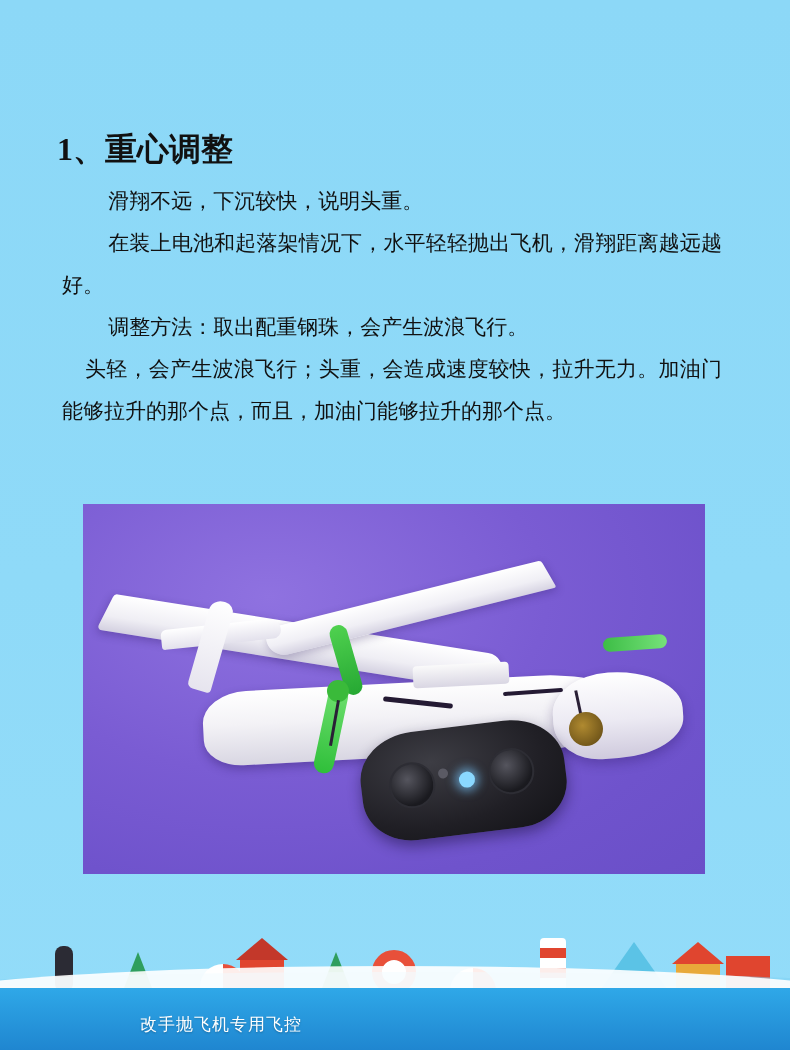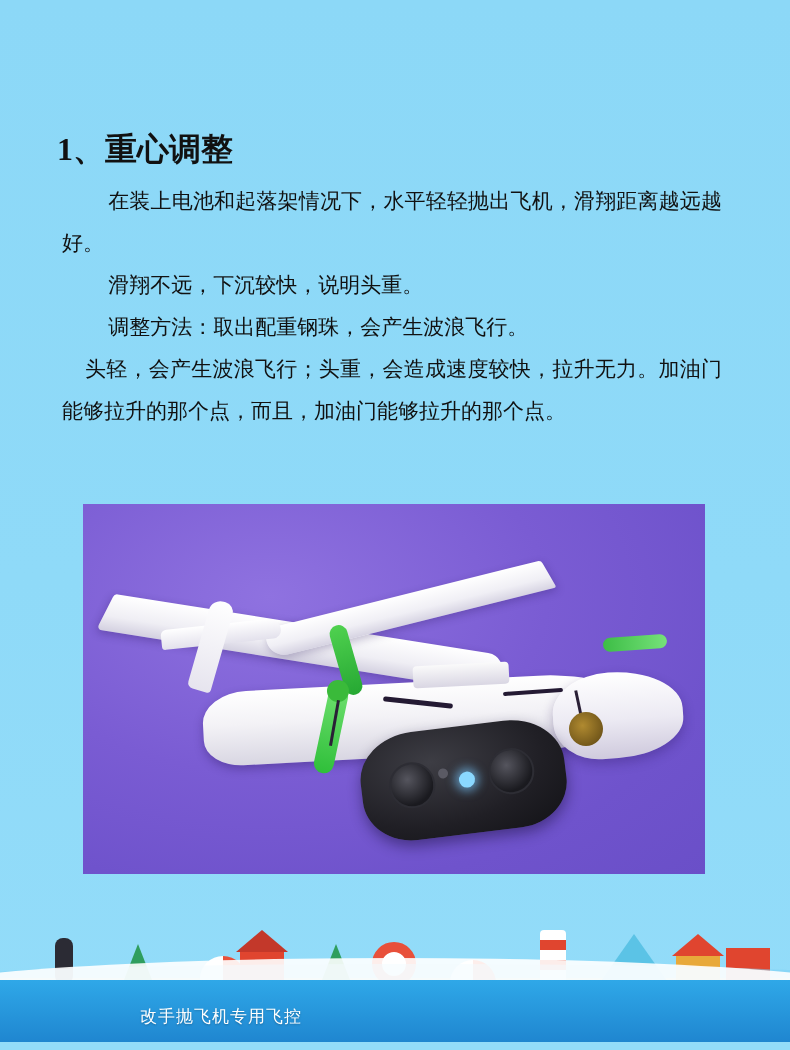--- a/index.html
+++ b/index.html
@@ -239,21 +239,21 @@
   .gear-wire {
     position: absolute;
     border-left: 3px solid #2a2036;
     height: 46px;
   }
 
   
   .footer-band {
     position: absolute;
     left: 0;
-    bottom: 8px;
+    bottom: 0;
     width: 790px;
     height: 130px;
   }
   .footer-sea {
     position: absolute;
     left: 0;
     bottom: 0;
     width: 790px;
     height: 62px;
     background: linear-gradient(180deg,#2fa8e8 0%, #1f86d0 100%);
@@ -346,22 +346,22 @@
 </style>
 </head>
 <body>
 
 <div class="page">
 
 
   <div class="subtitle">1、重心调整</div>
 
   <div class="body-text">
+    <p class="indent-2">滑翔不远，下沉较快，说明头重。</p>
     <p class="indent-2">在装上电池和起落架情况下，水平轻轻抛出飞机，滑翔距离越远越好。</p>
-    <p class="indent-2">滑翔不远，下沉较快，说明头重。</p>
     <p class="indent-2">调整方法：取出配重钢珠，会产生波浪飞行。</p>
     <p class="indent-1">头轻，会产生波浪飞行；头重，会造成速度较快，拉升无力。加油门能够拉升的那个点，而且，加油门能够拉升的那个点。</p>
   </div>
 
   <div class="photo-frame">
     <div class="photo-bg"></div>
 
     <div class="wing"></div>
     <div class="wing2"></div>
     <div class="tail-h"></div>

